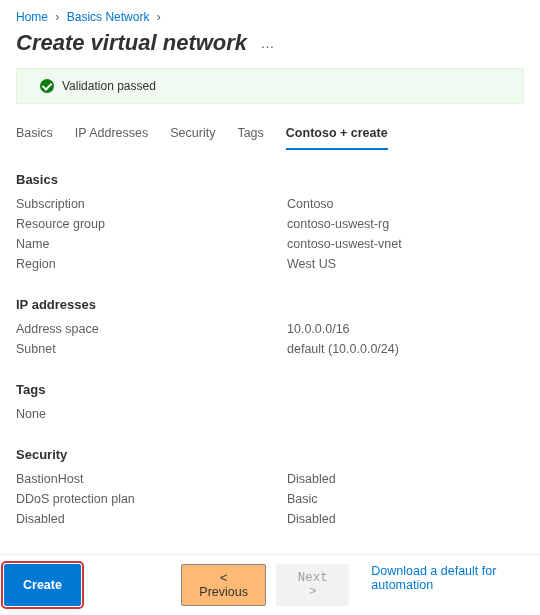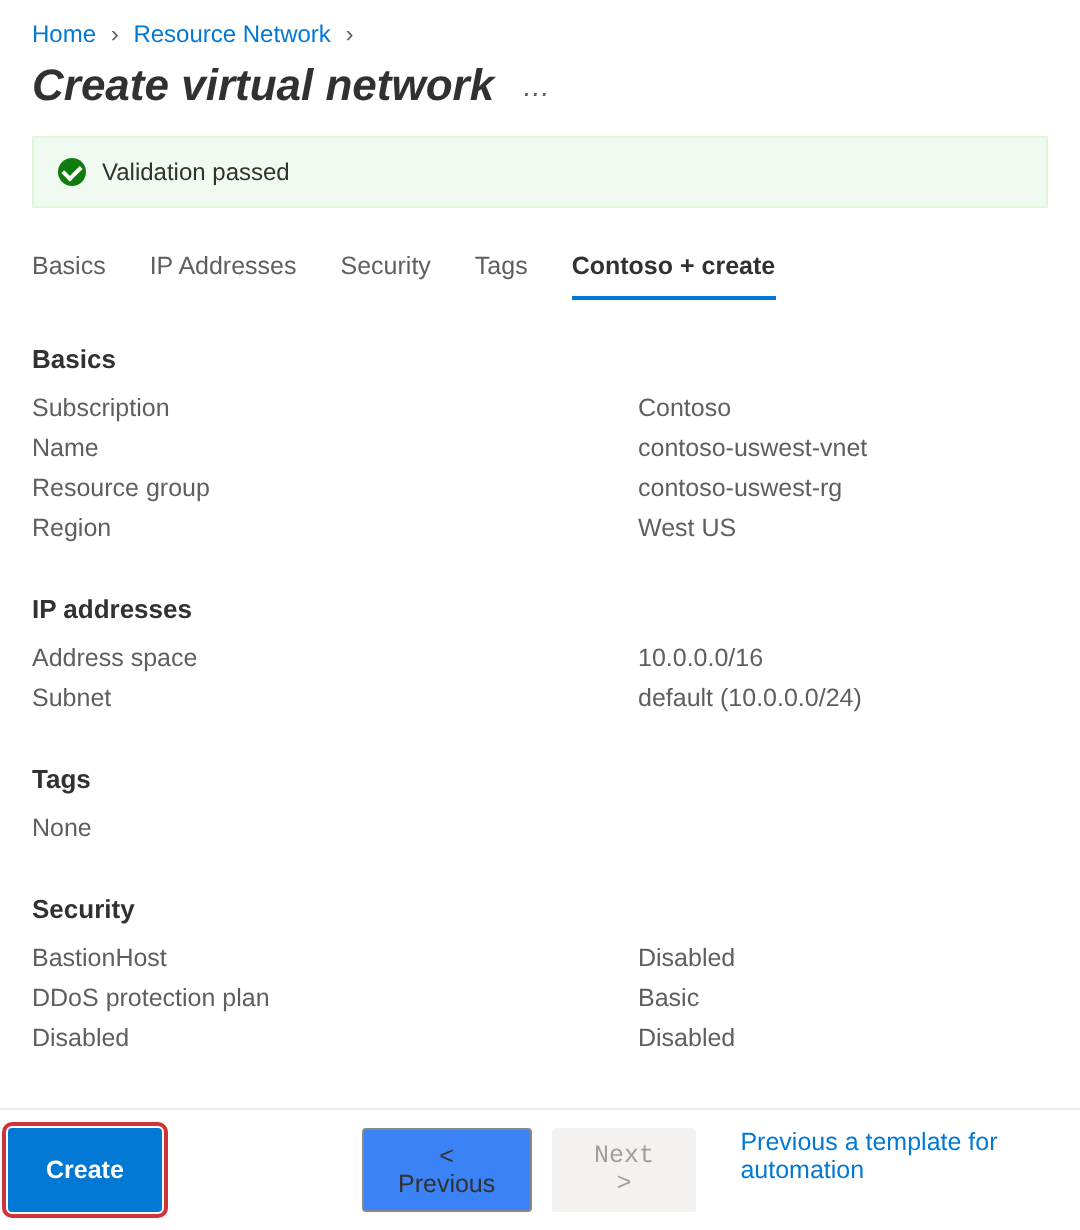--- a/index.html
+++ b/index.html
@@ -45,21 +45,21 @@
       color: #605e5c;
       font-size: 14px;
       margin-left: 14px;
       cursor: pointer;
       letter-spacing: 1px;
     }
     .validation-bar {
       margin: 0 16px 14px 16px;
       background: #f1faf1;
       border: 1px solid #dff6dd;
-      padding: 10px 12px;
+      padding: 10px 23px;
       display: flex;
       align-items: center;
       font-size: 12px;
       color: #323130;
     }
     .check-icon {
       width: 14px;
       height: 14px;
       border-radius: 50%;
       background: #107c10;
@@ -109,21 +109,20 @@
       font-size: 13px;
       font-weight: 600;
       color: #323130;
       margin-bottom: 10px;
     }
     .prop-row {
       display: flex;
       margin-bottom: 6px;
       font-size: 12.5px;
       color: #605e5c;
-      gap: 32px;
     }
     .prop-label {
       width: 230px;
       flex-shrink: 0;
     }
     .prop-value {
       color: #605e5c;
       margin-left: 41px;
     }
     .footer {
@@ -147,21 +146,21 @@
     .btn-primary {
       background: #0078d4;
       color: #ffffff;
       border: 1px solid #0078d4;
       font-weight: 600;
       outline: 2px solid #d13438;
       outline-offset: 1px;
       padding: 6px 18px;
     }
     .btn-secondary {
-      background: #3b82f6;
+      background: #fdba74;
       color: #323130;
       border: 1px solid #8a8886;
     }
     .btn-disabled {
       background: #f3f2f1;
       color: #a19f9d;
       border: 1px solid #f3f2f1;
       cursor: not-allowed;
       font-family: Liberation Mono, monospace;
     }
@@ -175,21 +174,21 @@
       cursor: pointer;
       margin-left: 12px;
     }
   </style>
 </head>
 <body>
 
 <div class="breadcrumb">
   <a class="breadcrumb-link">Home</a>
   <span class="breadcrumb-sep">›</span>
-  <a class="breadcrumb-link">Resource Network</a>
+  <a class="breadcrumb-link">Basics Network</a>
   <span class="breadcrumb-sep">›</span>
 </div>
 
 <div class="page-header">
   <h1 class="page-title">Create virtual network</h1>
   <span class="page-menu">…</span>
 </div>
 
 <div class="validation-bar">
   <span class="check-icon"></span>
@@ -206,26 +205,26 @@
 
 <div class="content">
 
   <div class="section">
     <div class="section-title">Basics</div>
     <div class="prop-row">
       <div class="prop-label">Subscription</div>
       <div class="prop-value">Contoso</div>
     </div>
     <div class="prop-row">
+      <div class="prop-label">Resource group</div>
+      <div class="prop-value">contoso-uswest-rg</div>
+    </div>
+    <div class="prop-row">
       <div class="prop-label">Name</div>
       <div class="prop-value">contoso-uswest-vnet</div>
-    </div>
-    <div class="prop-row">
-      <div class="prop-label">Resource group</div>
-      <div class="prop-value">contoso-uswest-rg</div>
     </div>
     <div class="prop-row">
       <div class="prop-label">Region</div>
       <div class="prop-value">West US</div>
     </div>
   </div>
 
   <div class="section">
     <div class="section-title">IP addresses</div>
     <div class="prop-row">
@@ -261,14 +260,14 @@
       <div class="prop-value">Disabled</div>
     </div>
   </div>
 
 </div>
 
 <div class="footer">
   <button class="btn btn-primary">Create</button>
   <button class="btn btn-secondary footer-prev">&lt;  Previous</button>
   <button class="btn btn-disabled">Next  &gt;</button>
-  <a class="footer-link">Previous a template for automation</a>
+  <a class="footer-link">Download a default for automation</a>
 </div>
 
 </body></html>

